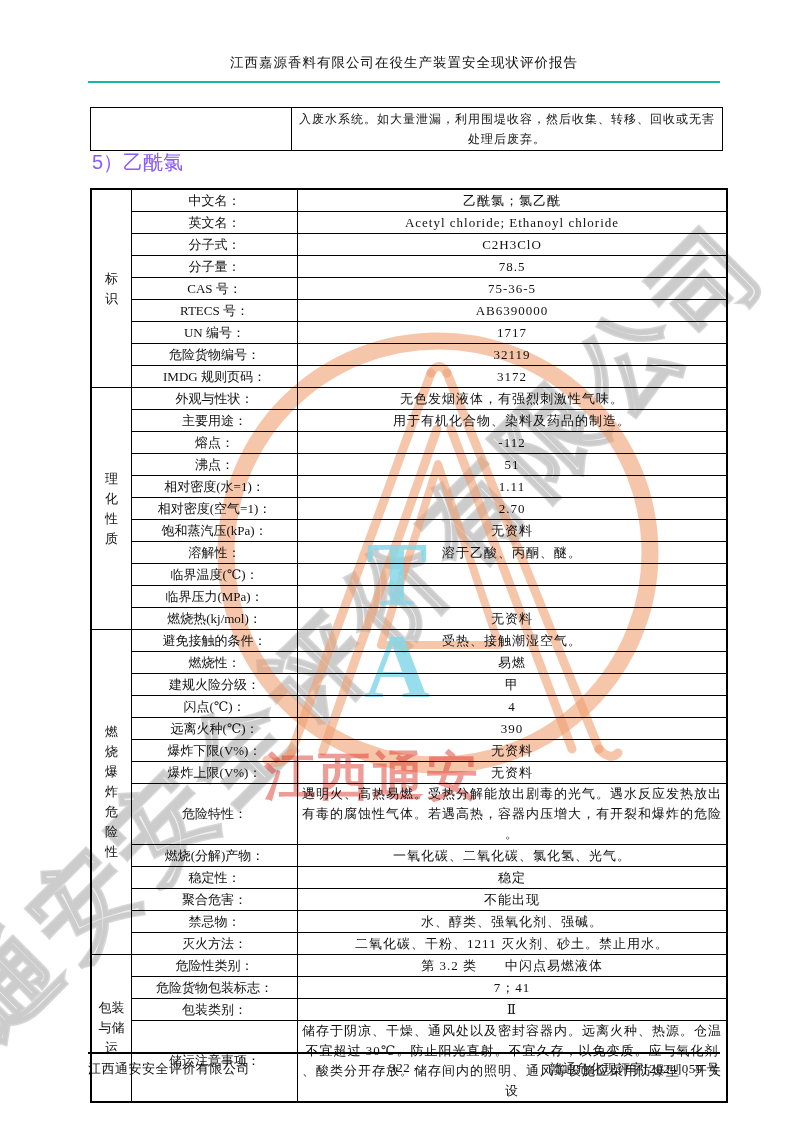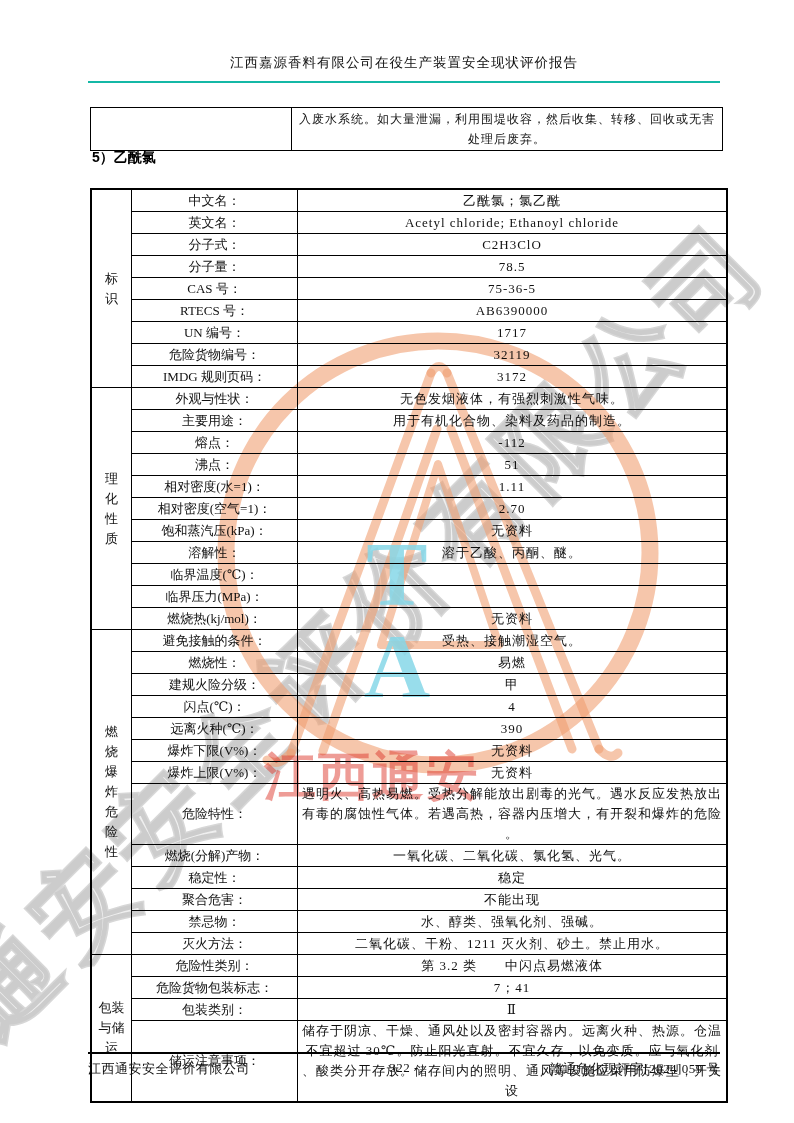--- a/index.html
+++ b/index.html
@@ -13,21 +13,21 @@
     font-size:13.5px;letter-spacing:1px;padding-bottom:9px;border-bottom:2px solid #14b8a6;
   }
   
   .spill-table{position:absolute;top:107px;left:90px;border-collapse:collapse;table-layout:fixed;}
   .spill-table td{border:1.5px solid #000;font-size:12px;line-height:20px;vertical-align:middle;}
   .spill-empty{width:198px;}
   .spill-text{width:426px;text-align:center;letter-spacing:1px;line-break:anywhere;padding:1px 2px;}
   
   .section-heading{
     position:absolute;top:149px;left:92px;
-    font-family:"Liberation Sans","DejaVu Sans",sans-serif;font-weight:bold;font-size:14px;color:#000000;
+    font-family:"Liberation Sans","DejaVu Sans",sans-serif;font-weight:normal;font-size:20px;color:#8b5cf6;
   }
   
   .chem-table{
     position:absolute;top:188px;left:90px;border-collapse:collapse;table-layout:fixed;
     width:628px;border:2px solid #000;
   }
   .chem-table td{
     border:1px solid #000;height:21px;font-size:13px;line-height:20px;
     text-align:center;vertical-align:middle;padding:0 2px;color:#111;
   }

